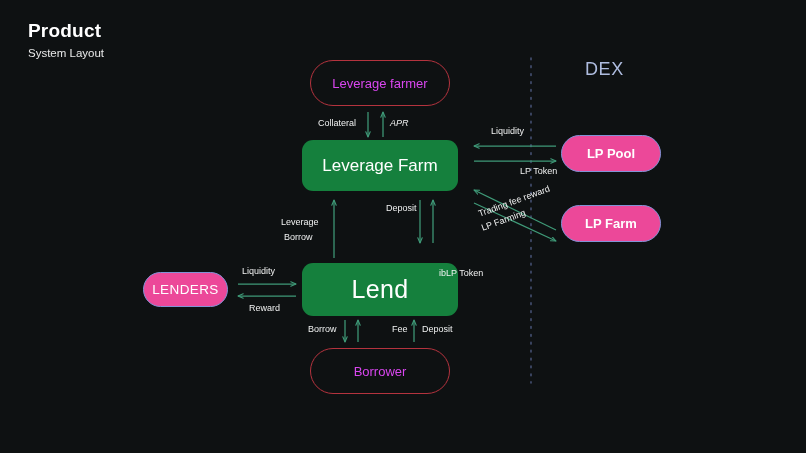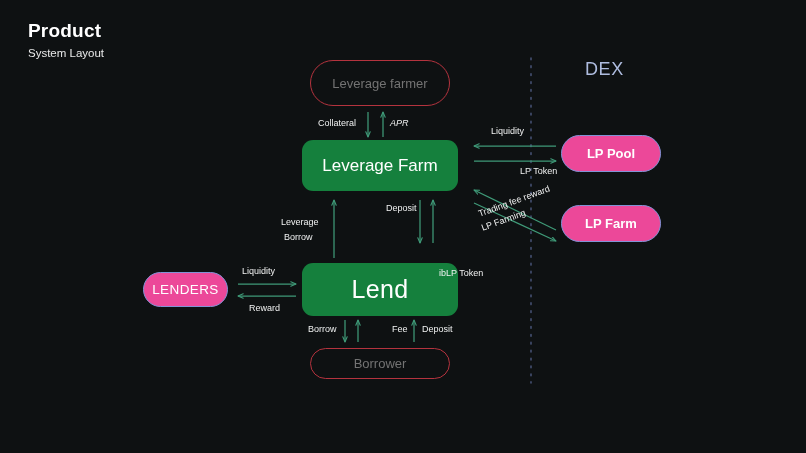--- a/index.html
+++ b/index.html
@@ -52,33 +52,33 @@
   }
   .node-filled {
     background: #15803d;
     border-radius: 11px;
     color: #ffffff;
   }
   .node-outline-red {
     background: #0e1112;
     border: 1.6px solid #b4333e;
     border-radius: 26px;
-    color: #737373;
+    color: #d946ef;
   }
   .node-outline-blue {
     background: #ec4899;
     border: 1.4px solid #8193d6;
     border-radius: 22px;
     color: #ffffff;
   }
 
   #node-leverage-farmer { left: 310px; top: 60px;  width: 140px; height: 46px; font-size: 13px; }
   #node-leverage-farm   { left: 302px; top: 140px; width: 156px; height: 51px; font-size: 17px; }
   #node-lend            { left: 302px; top: 263px; width: 156px; height: 53px; font-size: 25px; letter-spacing: .3px; }
-  #node-borrower        { left: 310px; top: 348px; width: 140px; height: 31px; font-size: 13px; }
+  #node-borrower        { left: 310px; top: 348px; width: 140px; height: 46px; font-size: 13px; }
   #node-lenders         { left: 143px; top: 272px; width: 85px;  height: 35px; font-size: 13.5px; letter-spacing: .4px; }
   #node-lp-pool         { left: 561px; top: 135px; width: 100px; height: 37px; font-size: 13px; font-weight: bold; }
   #node-lp-farm         { left: 561px; top: 205px; width: 100px; height: 37px; font-size: 13px; font-weight: bold; }
 
   
   #dex-label {
     position: absolute;
     left: 585px; top: 60px;
     font-size: 18px;
     color: #aebcdf;

